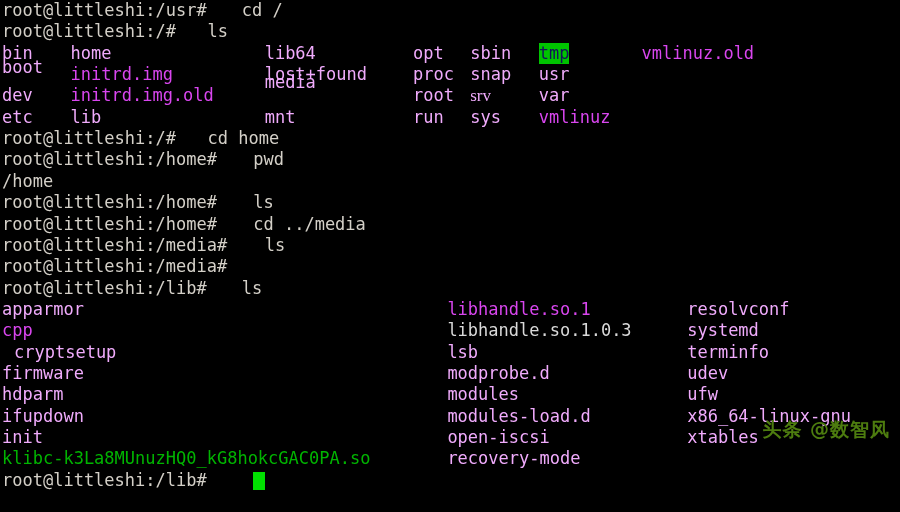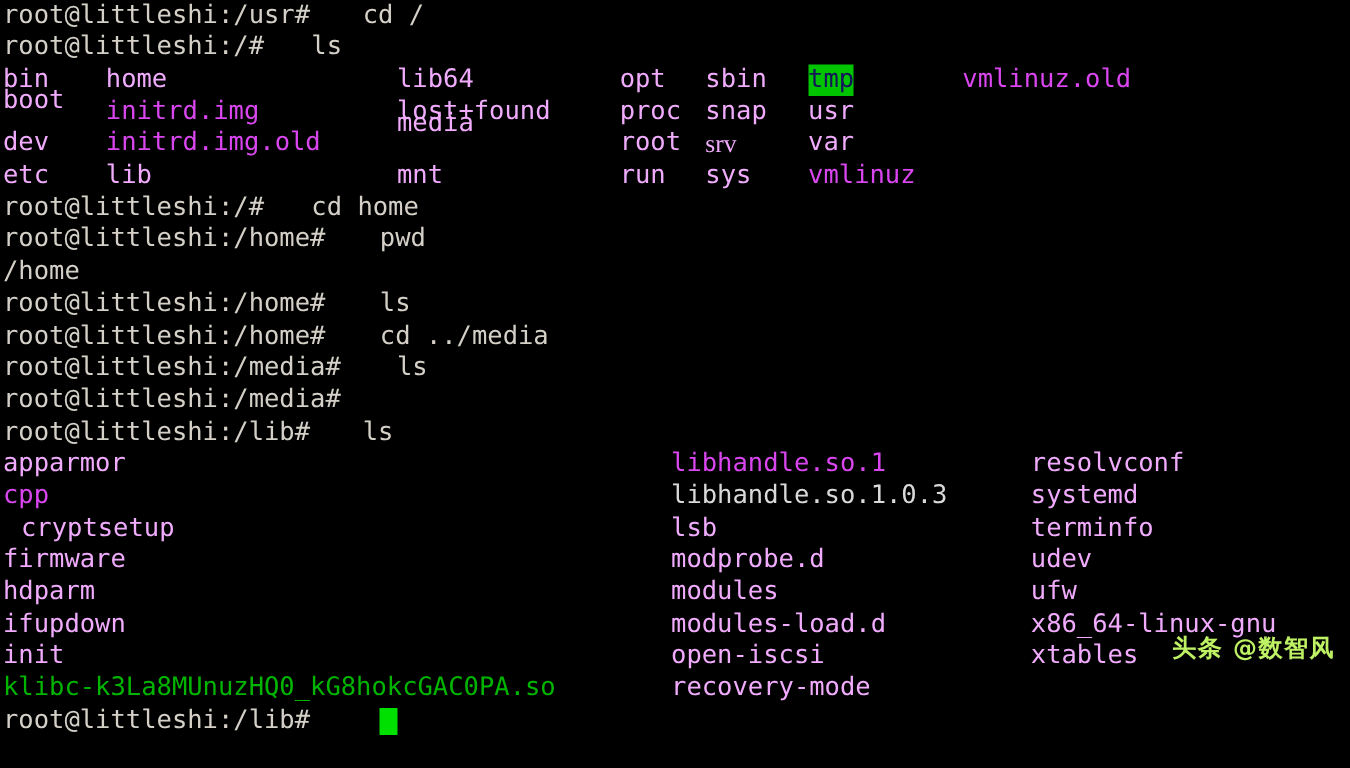--- a/index.html
+++ b/index.html
@@ -48,23 +48,23 @@
     display: inline-block;
     width: 11.4px;
     height: 18px;
     background: #00e000;
     vertical-align: -3px;
   }
   #watermark {
     position: absolute;
     right: 10px;
     bottom: 4px;
-    color: #bef264;
+    color: #4d7c0f;
     font-family: "DejaVu Sans", "Liberation Sans", sans-serif;
-    font-size: 16px;
+    font-size: 19px;
     font-weight: bold;
     letter-spacing: 1px;
     white-space: nowrap;
     margin-left: 20px;
   }
 </style>
 </head>
 <body>
 
 <div id="terminal">

